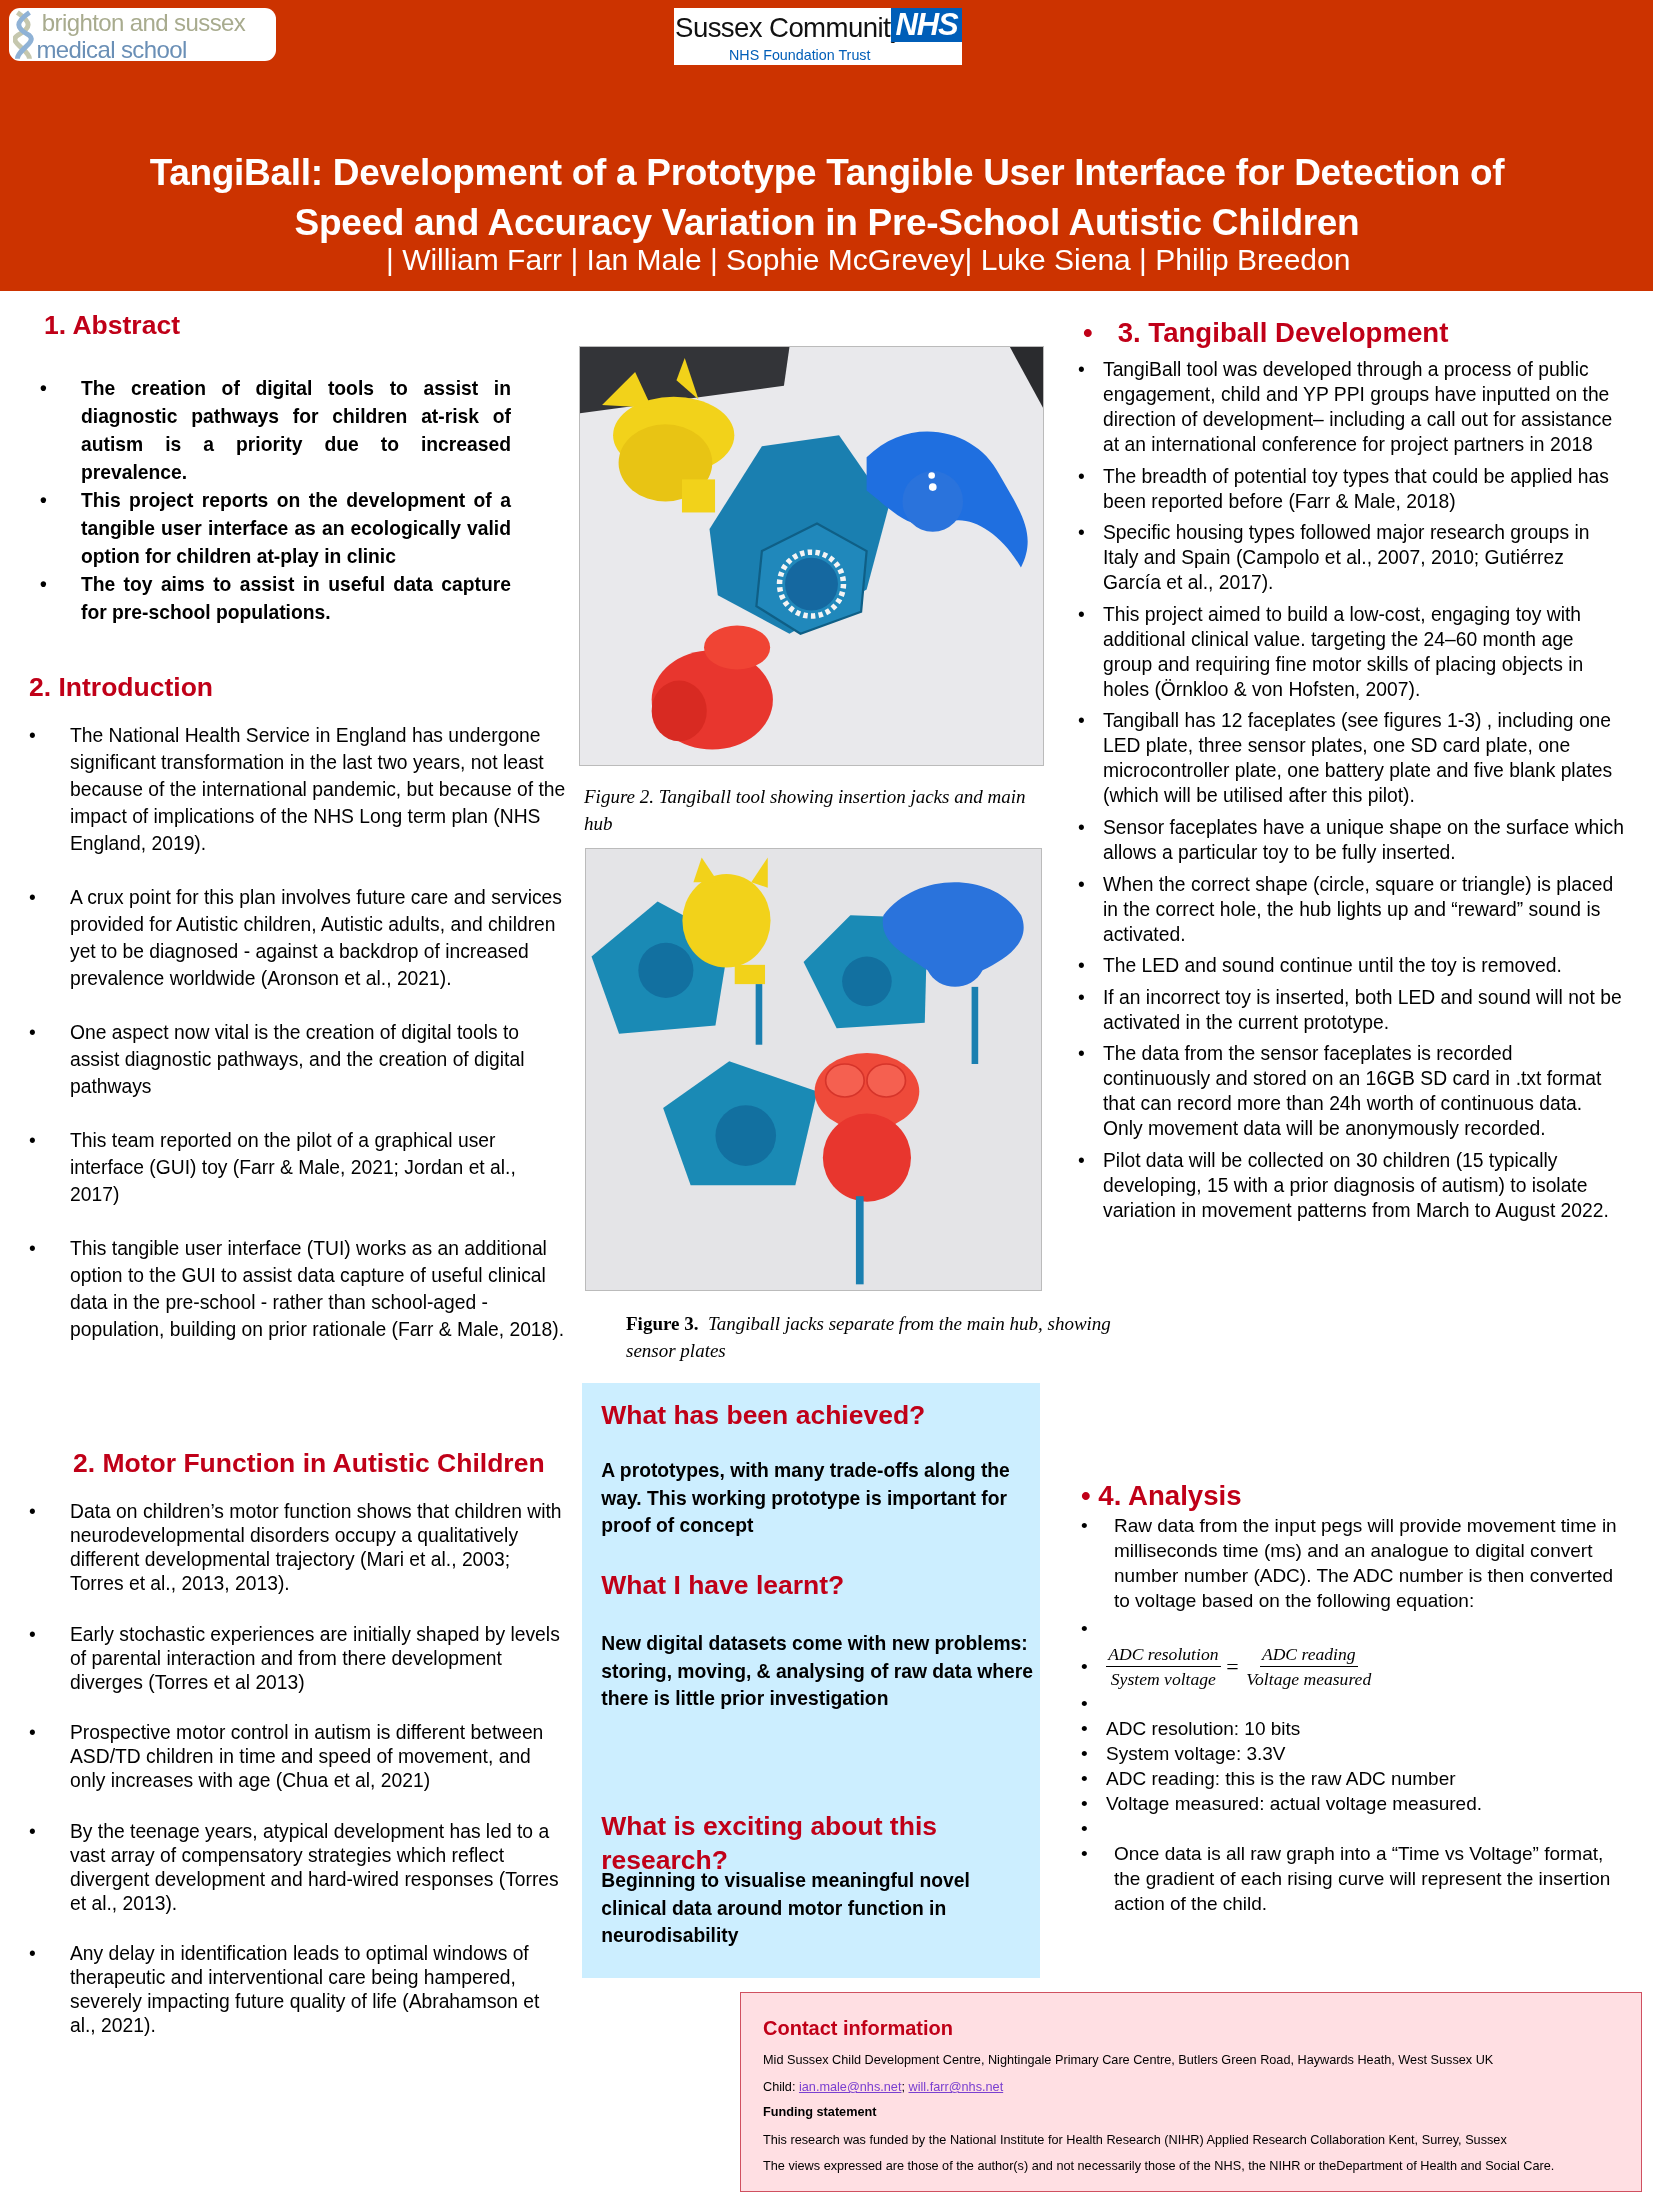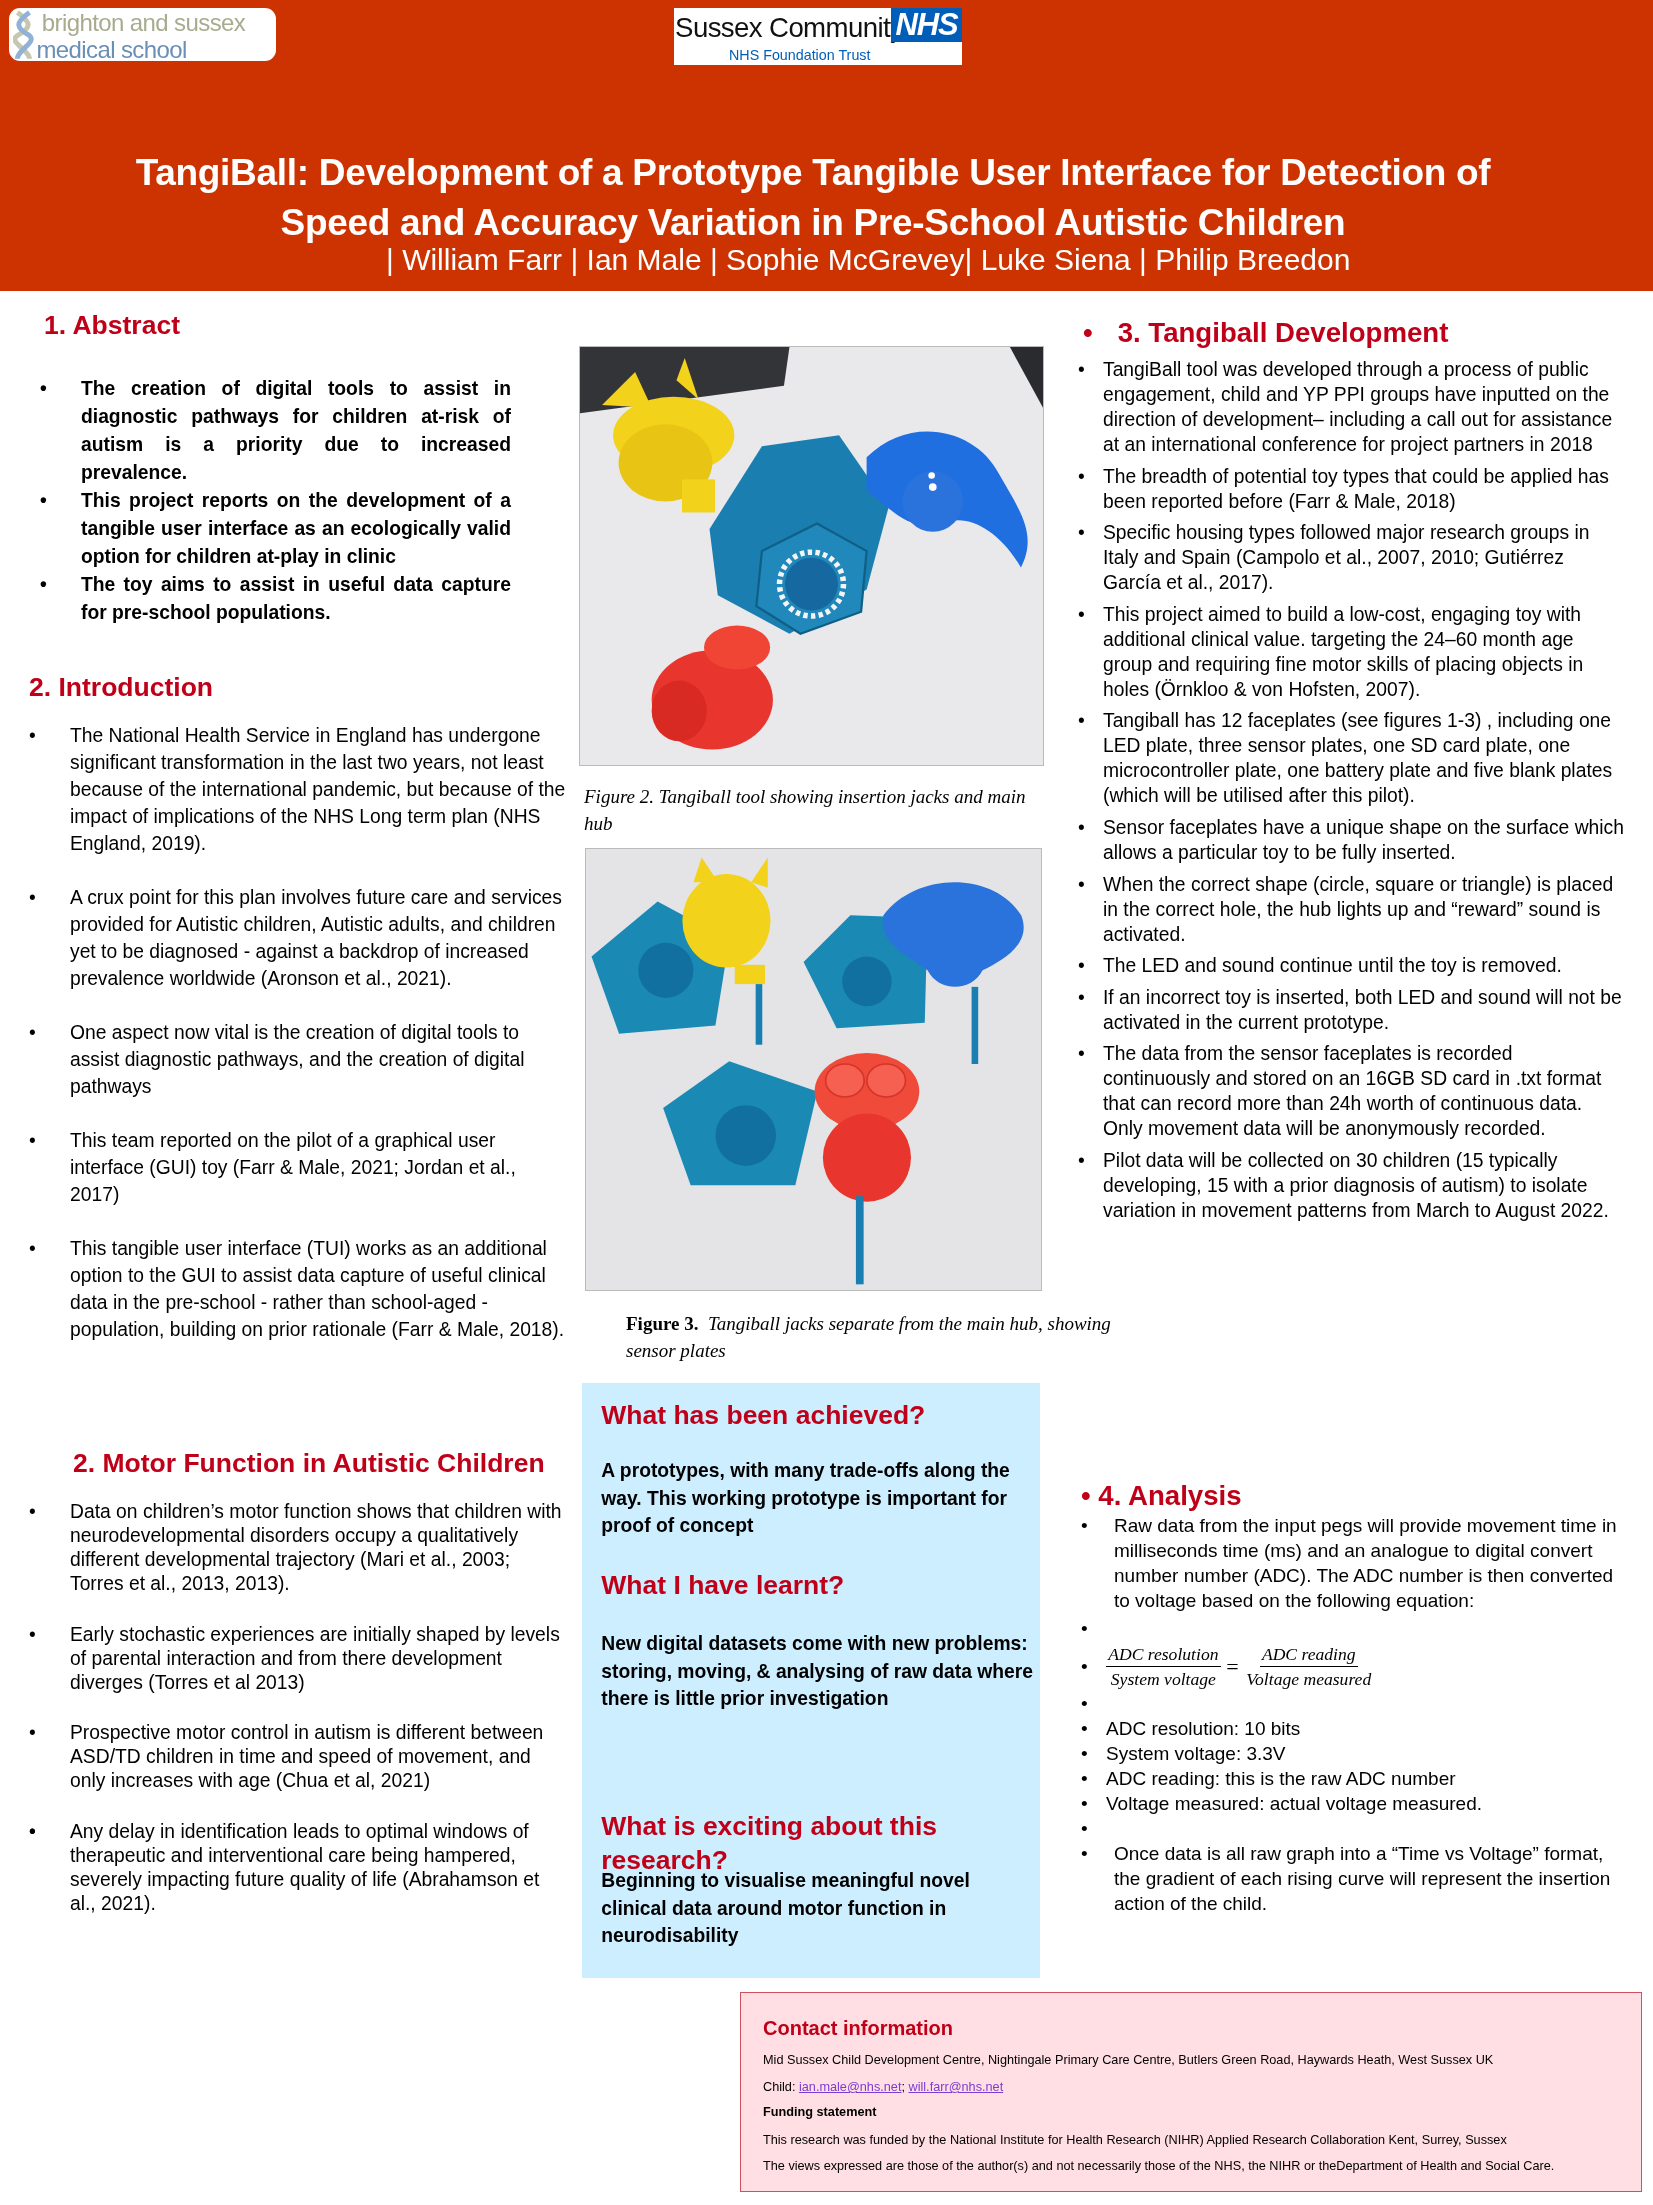--- a/index.html
+++ b/index.html
@@ -6,21 +6,21 @@
   body { width: 1654px; height: 2205px; position: relative; background: #ffffff; font-family: "Liberation Sans", sans-serif; color: #000; overflow: hidden; }
   .header { position: absolute; left: 0; top: 0; width: 1654px; height: 291px; background: #cc3300; }
   .logo-bsms { position: absolute; left: 8.8px; top: 8.3px; width: 267px; height: 53px; background: #fff; border-radius: 11px; }
   .logo-bsms .helix { position: absolute; left: 4.4px; top: 2.2px; width: 22px; height: 50px; }
   .logo-bsms .l1 { position: absolute; left: 33px; top: 1.1px; font-size: 24px; color: #a8ab8e; letter-spacing: -0.6px; font-family: "Liberation Sans", sans-serif; }
   .logo-bsms .l2 { position: absolute; left: 27.6px; top: 27.6px; font-size: 24px; color: #6a8fb6; letter-spacing: -0.6px; font-family: "Liberation Sans", sans-serif; }
   .logo-nhs { position: absolute; left: 674px; top: 8.3px; width: 288px; height: 57px; background: #fff; }
   .logo-nhs .name { position: absolute; left: 1.1px; top: 3.3px; font-size: 27.6px; color: #111; letter-spacing: -0.6px; }
   .logo-nhs .badge { position: absolute; right: 0; top: 0; width: 71px; height: 34px; background: #005eb8; color: #fff; font-weight: bold; font-style: italic; font-size: 31px; text-align: center; line-height: 34px; letter-spacing: -1.1px; }
   .logo-nhs .trust { position: absolute; left: 55px; top: 39px; font-size: 14.3px; color: #005eb8; }
-  .title { position: absolute; left: 8px; top: 148px; width: 1610px; text-align: center; color: #fff; font-weight: bold; font-size: 37px; line-height: 50px; letter-spacing: -0.3px; }
+  .title { position: absolute; left: 22px; top: 148px; width: 1610px; text-align: center; color: #fff; font-weight: bold; font-size: 37px; line-height: 50px; letter-spacing: -0.3px; }
   .authors { position: absolute; left: 386px; top: 243px; color: #fff; font-size: 30px; }
 
   .h-red { color: #c00018; font-weight: bold; }
   .abs-head { position: absolute; left: 44px; top: 310px; font-size: 26.5px; }
   .abs-list { position: absolute; left: 40px; top: 375px; width: 471px; font-weight: bold; font-size: 19.3px; line-height: 28px; text-align: justify; }
   .bl { position: relative; padding-left: 41px; margin: 0; }
   .bl .dot { position: absolute; left: 0; top: 0; }
 
   .intro-head { position: absolute; left: 29px; top: 672px; font-size: 26.5px; }
   .body-list { font-size: 19.3px; line-height: 27px; }
@@ -100,21 +100,21 @@
   <p class="bl"><span class="dot">•</span><span>One aspect now vital is the creation of digital tools to assist diagnostic pathways, and the creation of digital pathways</span></p>
   <p class="bl"><span class="dot">•</span><span>This team reported on the pilot of a graphical user interface (GUI) toy (Farr &amp; Male, 2021; Jordan et al., 2017)</span></p>
   <p class="bl"><span class="dot">•</span><span>This tangible user interface (TUI) works as an additional option to the GUI to assist data capture of useful clinical data in the pre-school - rather than school-aged - population, building on prior rationale (Farr &amp; Male, 2018).</span></p>
 </div>
 
 <div class="motor-head h-red">2. Motor Function in Autistic Children</div>
 <div class="motor-list body-list">
   <p class="bl"><span class="dot">•</span><span>Data on children’s motor function shows that children with neurodevelopmental disorders occupy a qualitatively different developmental trajectory (Mari et al., 2003; Torres et al., 2013, 2013).</span></p>
   <p class="bl"><span class="dot">•</span><span>Early stochastic experiences are initially shaped by levels of parental interaction and from there development diverges (Torres et al 2013)</span></p>
   <p class="bl"><span class="dot">•</span><span>Prospective motor control in autism is different between ASD/TD children in time and speed of movement, and only increases with age (Chua et al, 2021)</span></p>
-  <p class="bl"><span class="dot">•</span></p>
+  <p class="bl"><span class="dot">•</span><span>By the teenage years, atypical development has led to a vast array of compensatory strategies which reflect divergent development and hard-wired responses (Torres et al., 2013).</span></p>
   <p class="bl"><span class="dot">•</span><span>Any delay in identification leads to optimal windows of therapeutic and interventional care being hampered, severely impacting future quality of life (Abrahamson et al., 2021).</span></p>
 </div>
 
 <div class="fig fig2">
   <svg width="463" height="418" viewBox="0 0 840 758">
     <rect x="0" y="0" width="840" height="758" fill="#e9e9ec"></rect>
     <polygon points="0,0 380,0 370,70 0,120" fill="#333438"></polygon>
     <polygon points="780,0 840,0 840,110" fill="#2a2b2e"></polygon>
     <g>
       <ellipse cx="170" cy="160" rx="110" ry="70" fill="#f2d21a"></ellipse>

